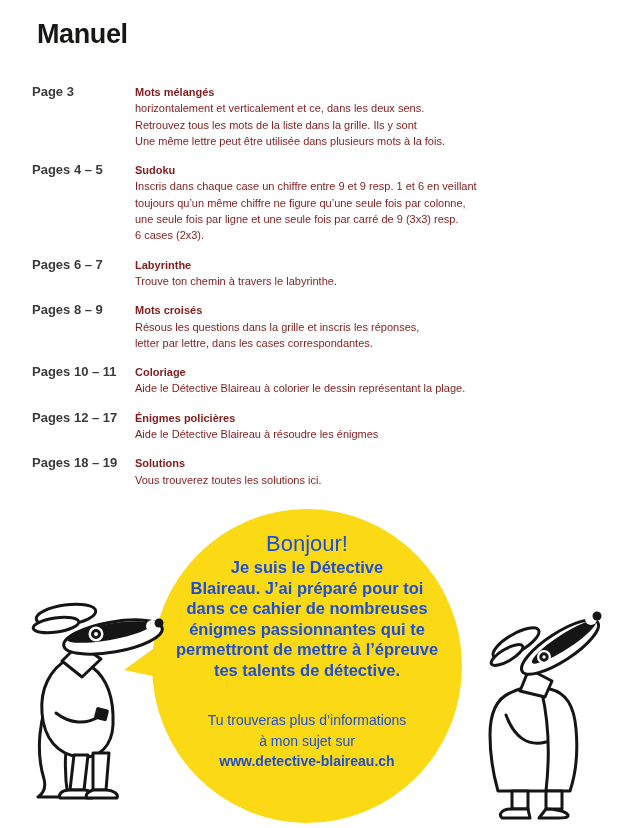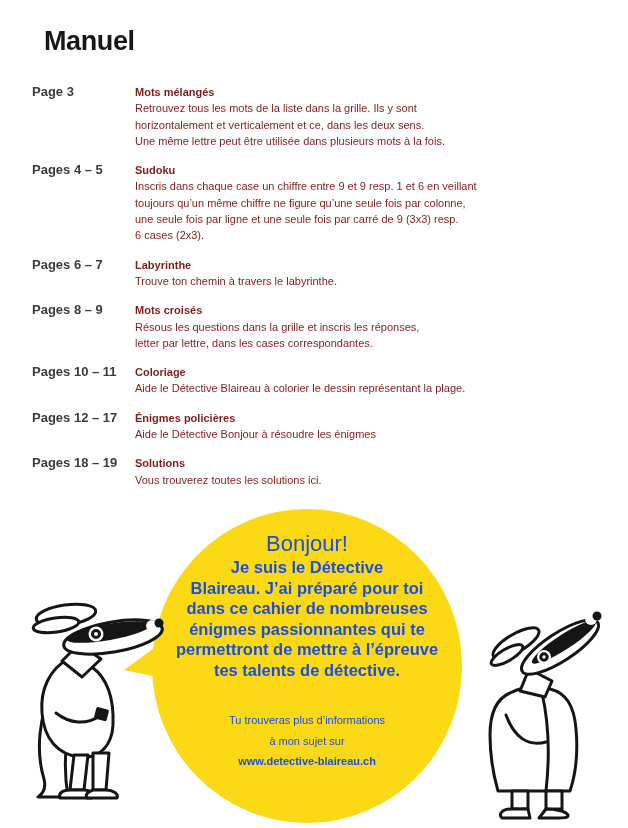--- a/index.html
+++ b/index.html
@@ -5,21 +5,21 @@
   html,body{margin:0;padding:0;background:#ffffff;}
   body{
     width:628px;height:828px;position:relative;overflow:hidden;
     font-family:"Liberation Sans",sans-serif;color:#3b3b3b;
     -webkit-font-smoothing:antialiased;
   }
   .page{position:absolute;inset:0;background:#ffffff;}
 
   
   .page-title{
-    position:absolute;left:32px;top:14px;margin:12px;
+    position:absolute;left:32px;top:14px;margin:5px;
     font-size:27px;font-weight:700;letter-spacing:-0.4px;color:#171716;
   }
 
   
   .toc{position:absolute;left:32px;top:84px;width:580px;}
   .toc-row{display:flex;margin-bottom:13px;}
   .toc-pages{
     flex:0 0 103px;width:103px;
     font-size:13px;line-height:16.3px;font-weight:700;color:#3b3b3b;
   }
@@ -28,21 +28,21 @@
   .toc-line{white-space:nowrap;}
 
   
   .bubble{
     position:absolute;left:152px;top:509px;width:310px;height:314px;
     border-radius:50%;background:#FBD915;text-align:center;color:#1d4ed8;
   }
   .bubble-tail{position:absolute;left:124px;top:636px;}
   .bubble-greeting{margin:0;padding-top:22px;font-size:22px;font-weight:500;}
   .bubble-para{font-size:16.5px;line-height:20.5px;font-weight:700;}
-  .bubble-footer{margin-top:30px;font-size:11px;line-height:20.5px;font-weight:500;}
+  .bubble-footer{margin-top:30px;font-size:14px;line-height:20.5px;font-weight:500;}
   .bubble-line{white-space:nowrap;}
   .bubble-url{font-weight:700;}
 
   
   .badger{position:absolute;}
   .badger-left{left:16px;top:597px;}
   .badger-right{left:464px;top:607px;}
 </style>
 </head>
 <body>
@@ -50,22 +50,22 @@
 <div class="page">
 
   <h1 class="page-title">Manuel</h1>
 
   <div class="toc">
 
     <div class="toc-row">
       <div class="toc-pages">Page 3</div>
       <div class="toc-content">
         <div class="toc-title">Mots mélangés</div>
+        <div class="toc-line">horizontalement et verticalement et ce, dans les deux sens.</div>
         <div class="toc-line">Retrouvez tous les mots de la liste dans la grille. Ils y sont</div>
-        <div class="toc-line">horizontalement et verticalement et ce, dans les deux sens.</div>
         <div class="toc-line">Une même lettre peut être utilisée dans plusieurs mots à la fois.</div>
       </div>
     </div>
 
     <div class="toc-row">
       <div class="toc-pages">Pages 4 – 5</div>
       <div class="toc-content">
         <div class="toc-title">Sudoku</div>
         <div class="toc-line">Inscris dans chaque case un chiffre entre 9 et 9 resp. 1 et 6 en veillant</div>
         <div class="toc-line">toujours qu’un même chiffre ne figure qu’une seule fois par colonne,</div>
@@ -96,21 +96,21 @@
       <div class="toc-content">
         <div class="toc-title">Coloriage</div>
         <div class="toc-line">Aide le Détective Blaireau à colorier le dessin représentant la plage.</div>
       </div>
     </div>
 
     <div class="toc-row">
       <div class="toc-pages">Pages 12 – 17</div>
       <div class="toc-content">
         <div class="toc-title">Énigmes policières</div>
-        <div class="toc-line">Aide le Détective Bonjour à résoudre les énigmes</div>
+        <div class="toc-line">Aide le Détective Blaireau à résoudre les énigmes</div>
       </div>
     </div>
 
     <div class="toc-row">
       <div class="toc-pages">Pages 18 – 19</div>
       <div class="toc-content">
         <div class="toc-title">Solutions</div>
         <div class="toc-line">Vous trouverez toutes les solutions ici.</div>
       </div>
     </div>

